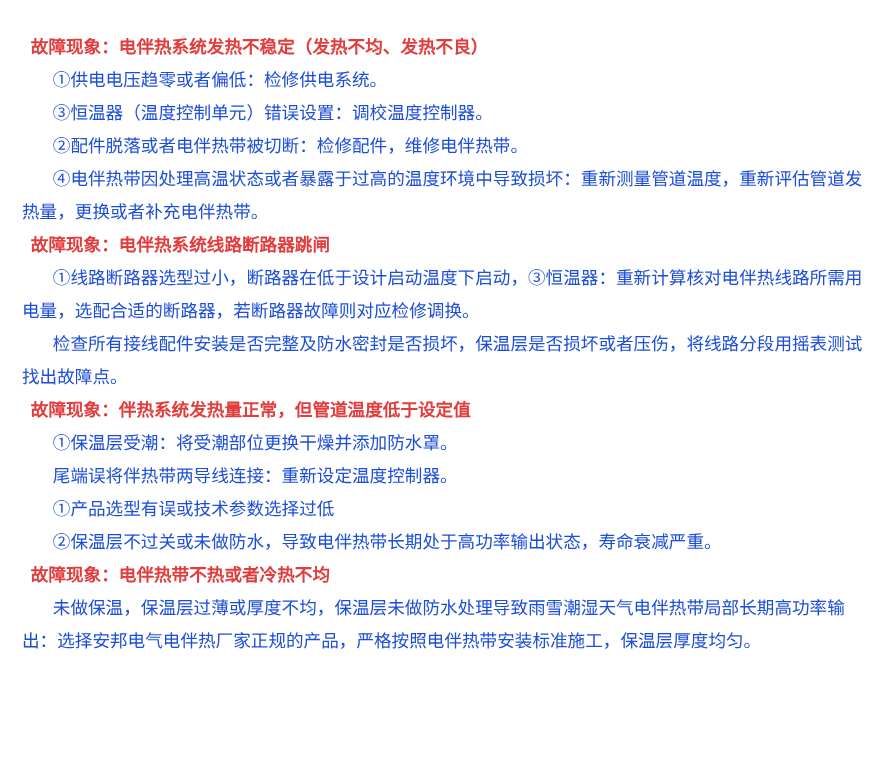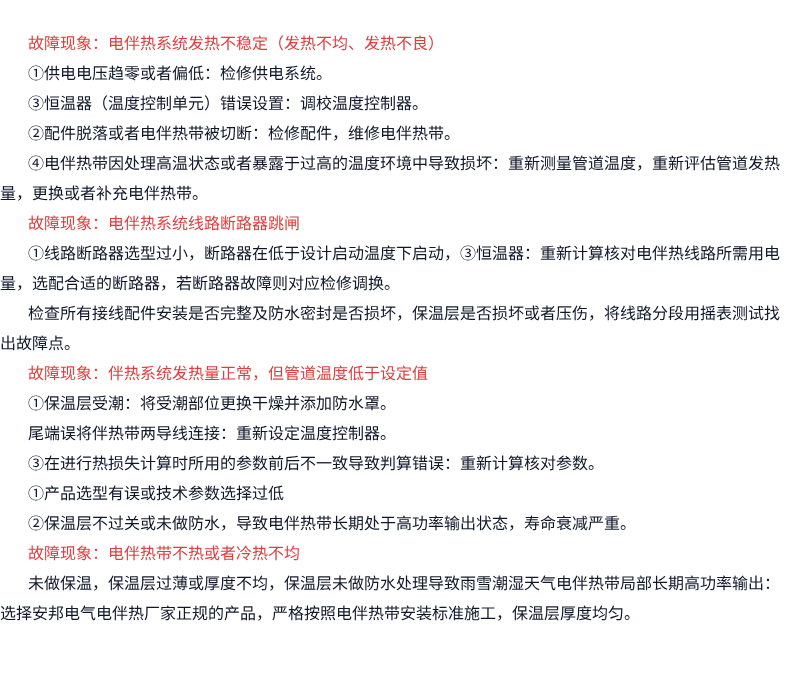--- a/index.html
+++ b/index.html
@@ -16,27 +16,28 @@
   .doc {
     width: 790px;
     box-sizing: border-box;
     padding: 29px 2px 0 0;
   }
   .para {
     margin: 0;
     font-size: 16px;
     line-height: 30px;
     text-indent: 28px;
-    color: #0f172a;
+    color: #1d4ed8;
     word-break: break-all;
+    padding-left: 20px;
   }
   .heading {
     margin: 0;
     font-size: 16px;
-    font-weight: normal;
+    font-weight: bold;
     line-height: 30px;
     text-indent: 28px;
     color: #e23d3d;
     word-break: break-all;
   }
 </style>
 </head>
 <body>
 
 <div class="doc">
@@ -47,21 +48,20 @@
   <p class="para">②配件脱落或者电伴热带被切断：检修配件，维修电伴热带。</p>
   <p class="para">④电伴热带因处理高温状态或者暴露于过高的温度环境中导致损坏：重新测量管道温度，重新评估管道发热量，更换或者补充电伴热带。</p>
 
   <h2 class="heading">故障现象：电伴热系统线路断路器跳闸</h2>
   <p class="para">①线路断路器选型过小，断路器在低于设计启动温度下启动，③恒温器：重新计算核对电伴热线路所需用电量，选配合适的断路器，若断路器故障则对应检修调换。</p>
   <p class="para">检查所有接线配件安装是否完整及防水密封是否损坏，保温层是否损坏或者压伤，将线路分段用摇表测试找出故障点。</p>
 
   <h2 class="heading">故障现象：伴热系统发热量正常，但管道温度低于设定值</h2>
   <p class="para">①保温层受潮：将受潮部位更换干燥并添加防水罩。</p>
   <p class="para">尾端误将伴热带两导线连接：重新设定温度控制器。</p>
-  <p class="para">③在进行热损失计算时所用的参数前后不一致导致判算错误：重新计算核对参数。</p>
 
   <p class="para">①产品选型有误或技术参数选择过低</p>
   <p class="para">②保温层不过关或未做防水，导致电伴热带长期处于高功率输出状态，寿命衰减严重。</p>
 
   <h2 class="heading">故障现象：电伴热带不热或者冷热不均</h2>
   <p class="para">未做保温，保温层过薄或厚度不均，保温层未做防水处理导致雨雪潮湿天气电伴热带局部长期高功率输出：选择安邦电气电伴热厂家正规的产品，严格按照电伴热带安装标准施工，保温层厚度均匀。</p>
 
 </div>
 
 </body></html>

